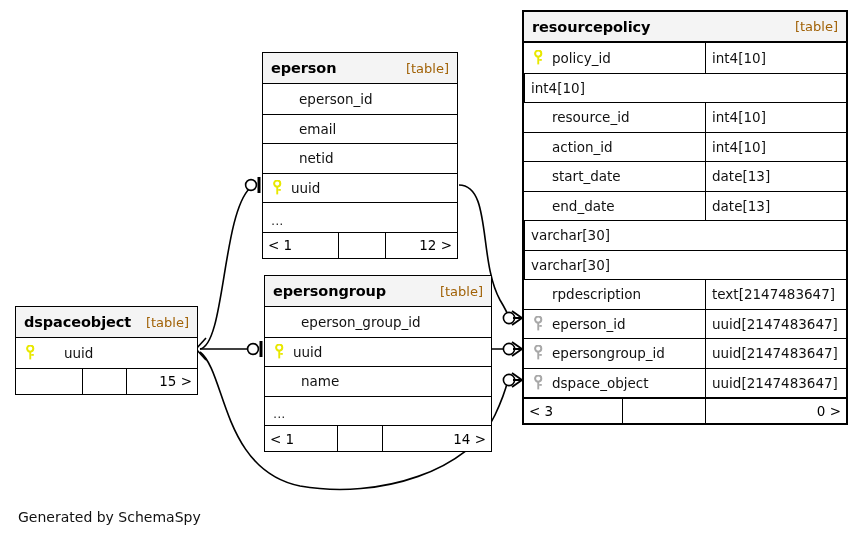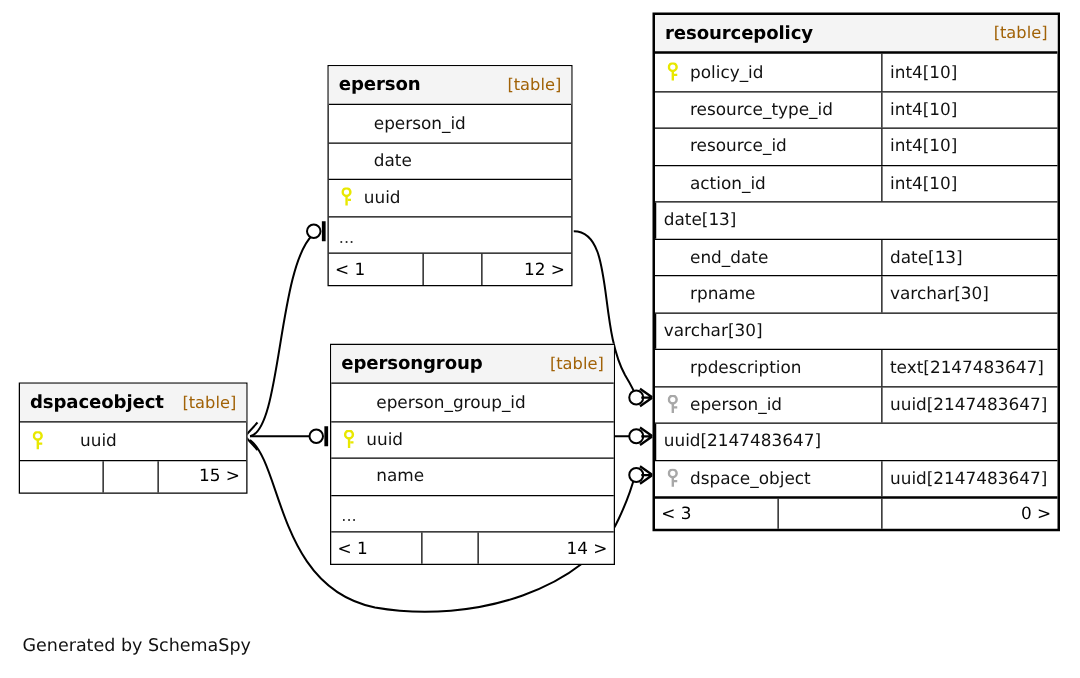--- a/index.html
+++ b/index.html
@@ -191,55 +191,51 @@
                 <circle cx="4.2" cy="3.6" r="3.1" fill="none" stroke="#e8e800" stroke-width="2"></circle>
                 <rect x="3.3" y="6" width="1.9" height="8.4" fill="#e8e800"></rect>
                 <rect x="5.2" y="9" width="2.6" height="1.8" fill="#e8e800"></rect>
               </svg>
           </span>
           <span class="lbl">policy_id</span>
         </span>
         <span class="type">int4[10]</span>
       </div>
       <div class="row">
-        <span class="name" style="width:181px">
-            <span class="keyslot"></span>
-            <span class="lbl">resource_type_id</span>
-          </span>
         <span class="type">int4[10]</span>
       </div>
       <div class="row">
         <span class="name" style="width:181px">
             <span class="keyslot"></span>
             <span class="lbl">resource_id</span>
           </span>
         <span class="type">int4[10]</span>
       </div>
       <div class="row">
         <span class="name" style="width:181px">
             <span class="keyslot"></span>
             <span class="lbl">action_id</span>
           </span>
         <span class="type">int4[10]</span>
       </div>
       <div class="row">
+        <span class="name" style="width:181px">
+            <span class="keyslot"></span>
+            <span class="lbl">start_date</span>
+          </span>
         <span class="type">date[13]</span>
       </div>
       <div class="row">
         <span class="name" style="width:181px">
             <span class="keyslot"></span>
             <span class="lbl">end_date</span>
           </span>
         <span class="type">date[13]</span>
       </div>
       <div class="row">
-        <span class="name" style="width:181px">
-            <span class="keyslot"></span>
-            <span class="lbl">rpname</span>
-          </span>
         <span class="type">varchar[30]</span>
       </div>
       <div class="row">
         <span class="type">varchar[30]</span>
       </div>
       <div class="row">
         <span class="name" style="width:181px">
             <span class="keyslot"></span>
             <span class="lbl">rpdescription</span>
           </span>
@@ -252,20 +248,30 @@
                 <circle cx="4.2" cy="3.6" r="3.1" fill="none" stroke="#a8a8a8" stroke-width="2"></circle>
                 <rect x="3.3" y="6" width="1.9" height="8.4" fill="#a8a8a8"></rect>
                 <rect x="5.2" y="9" width="2.6" height="1.8" fill="#a8a8a8"></rect>
               </svg>
           </span>
           <span class="lbl">eperson_id</span>
         </span>
         <span class="type">uuid[2147483647]</span>
       </div>
       <div class="row">
+        <span class="name" style="width:181px">
+          <span class="keyslot">
+            <svg width="10" height="16" viewBox="0 0 10 16">
+                <circle cx="4.2" cy="3.6" r="3.1" fill="none" stroke="#a8a8a8" stroke-width="2"></circle>
+                <rect x="3.3" y="6" width="1.9" height="8.4" fill="#a8a8a8"></rect>
+                <rect x="5.2" y="9" width="2.6" height="1.8" fill="#a8a8a8"></rect>
+              </svg>
+          </span>
+          <span class="lbl">epersongroup_id</span>
+        </span>
         <span class="type">uuid[2147483647]</span>
       </div>
       <div class="row">
         <span class="name" style="width:181px">
           <span class="keyslot">
             <svg width="10" height="16" viewBox="0 0 10 16">
                 <circle cx="4.2" cy="3.6" r="3.1" fill="none" stroke="#a8a8a8" stroke-width="2"></circle>
                 <rect x="3.3" y="6" width="1.9" height="8.4" fill="#a8a8a8"></rect>
                 <rect x="5.2" y="9" width="2.6" height="1.8" fill="#a8a8a8"></rect>
               </svg>
@@ -290,21 +296,27 @@
     <div class="rows">
       <div class="row">
         <span class="name" style="width:100%">
             <span class="keyslot"></span>
             <span class="lbl" style="padding-left:14px">eperson_id</span>
           </span>
       </div>
       <div class="row">
         <span class="name" style="width:100%">
             <span class="keyslot"></span>
-            <span class="lbl" style="padding-left:14px">date</span>
+            <span class="lbl" style="padding-left:14px">email</span>
+          </span>
+      </div>
+      <div class="row">
+        <span class="name" style="width:100%">
+            <span class="keyslot"></span>
+            <span class="lbl" style="padding-left:14px">netid</span>
           </span>
       </div>
       <div class="row">
         <span class="name" style="width:100%">
           <span class="keyslot">
             <svg width="10" height="16" viewBox="0 0 10 16">
                 <circle cx="4.2" cy="3.6" r="3.1" fill="none" stroke="#e8e800" stroke-width="2"></circle>
                 <rect x="3.3" y="6" width="1.9" height="8.4" fill="#e8e800"></rect>
                 <rect x="5.2" y="9" width="2.6" height="1.8" fill="#e8e800"></rect>
               </svg>

